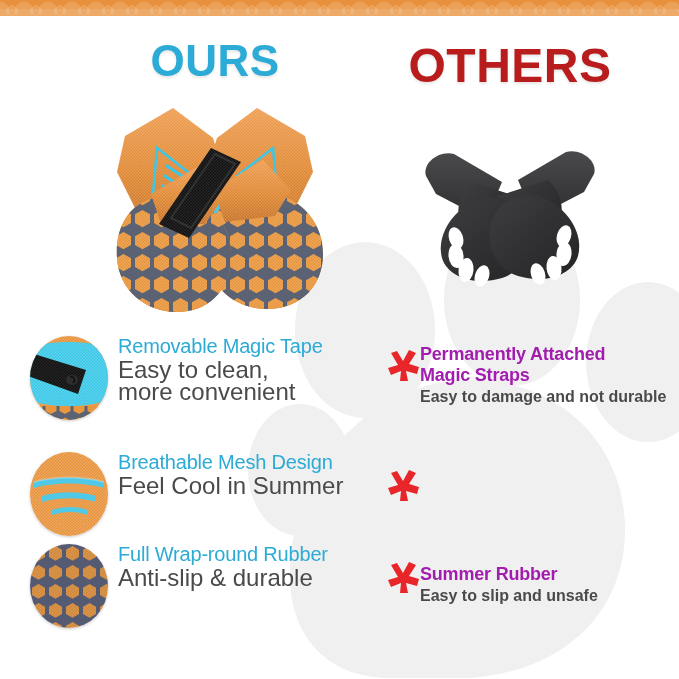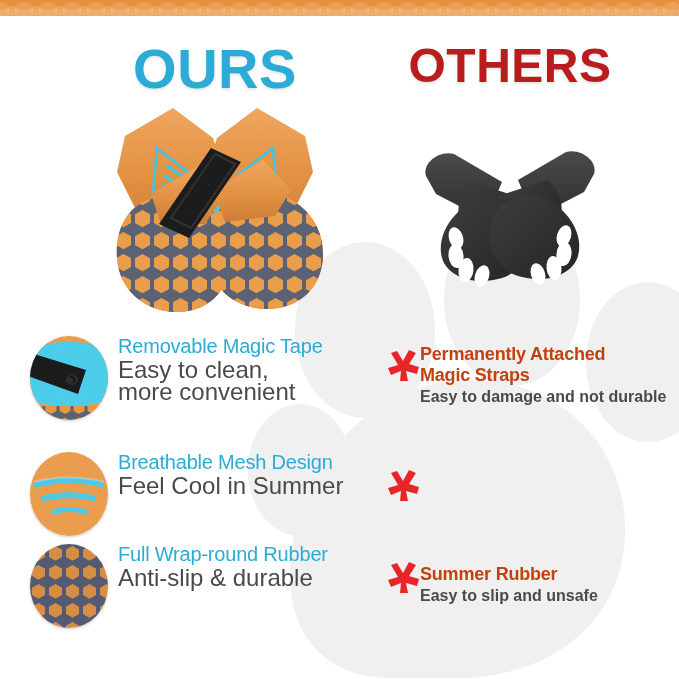--- a/index.html
+++ b/index.html
@@ -33,21 +33,21 @@
     background:rgba(255,255,255,.10);
   }
 
   
   #paw-watermark{position:absolute;left:0;top:0;width:679px;height:679px;pointer-events:none;}
 
   
   .col-header{
     position:absolute;
     font-weight:bold;
-    font-size:56px;
+    font-size:44px;
     letter-spacing:0.5px;
     white-space:nowrap;
     text-shadow:0 2px 3px rgba(0,0,0,.10);
   }
   #hdr-ours{left:0;top:36px;width:430px;text-align:center;color:#2BABD6;}
   #hdr-others{left:395px;top:38px;width:230px;text-align:center;color:#b91c1c;font-size:48px;}
 
   
   #ours-product{position:absolute;left:95px;top:98px;width:240px;height:225px;}
   #others-product{position:absolute;left:410px;top:128px;width:200px;height:160px;}
@@ -84,21 +84,21 @@
 
   
   .x-mark{position:absolute;width:34px;height:32px;}
   #row-0 .x-mark{left:386px;top:18px;}
   #row-1 .x-mark{left:386px;top:22px;}
   #row-2 .x-mark{left:386px;top:22px;}
 
   
   .f-right{position:absolute;left:420px;top:0px;width:258px;}
   .f-right .f-title{
-    color:#c2410c;font-weight:bold;font-size:18px;line-height:21px;
+    color:#a21caf;font-weight:bold;font-size:18px;line-height:21px;
     letter-spacing:-0.2px;
   }
   .f-right .f-sub{
     color:#4A4A4C;font-size:16px;line-height:19px;font-weight:bold;
     margin-top:1px;
   }
   #row-0 .f-right{top:12px;}
   #row-1 .f-right{top:14px;}
   #row-2 .f-right{top:24px;}
 </style>

